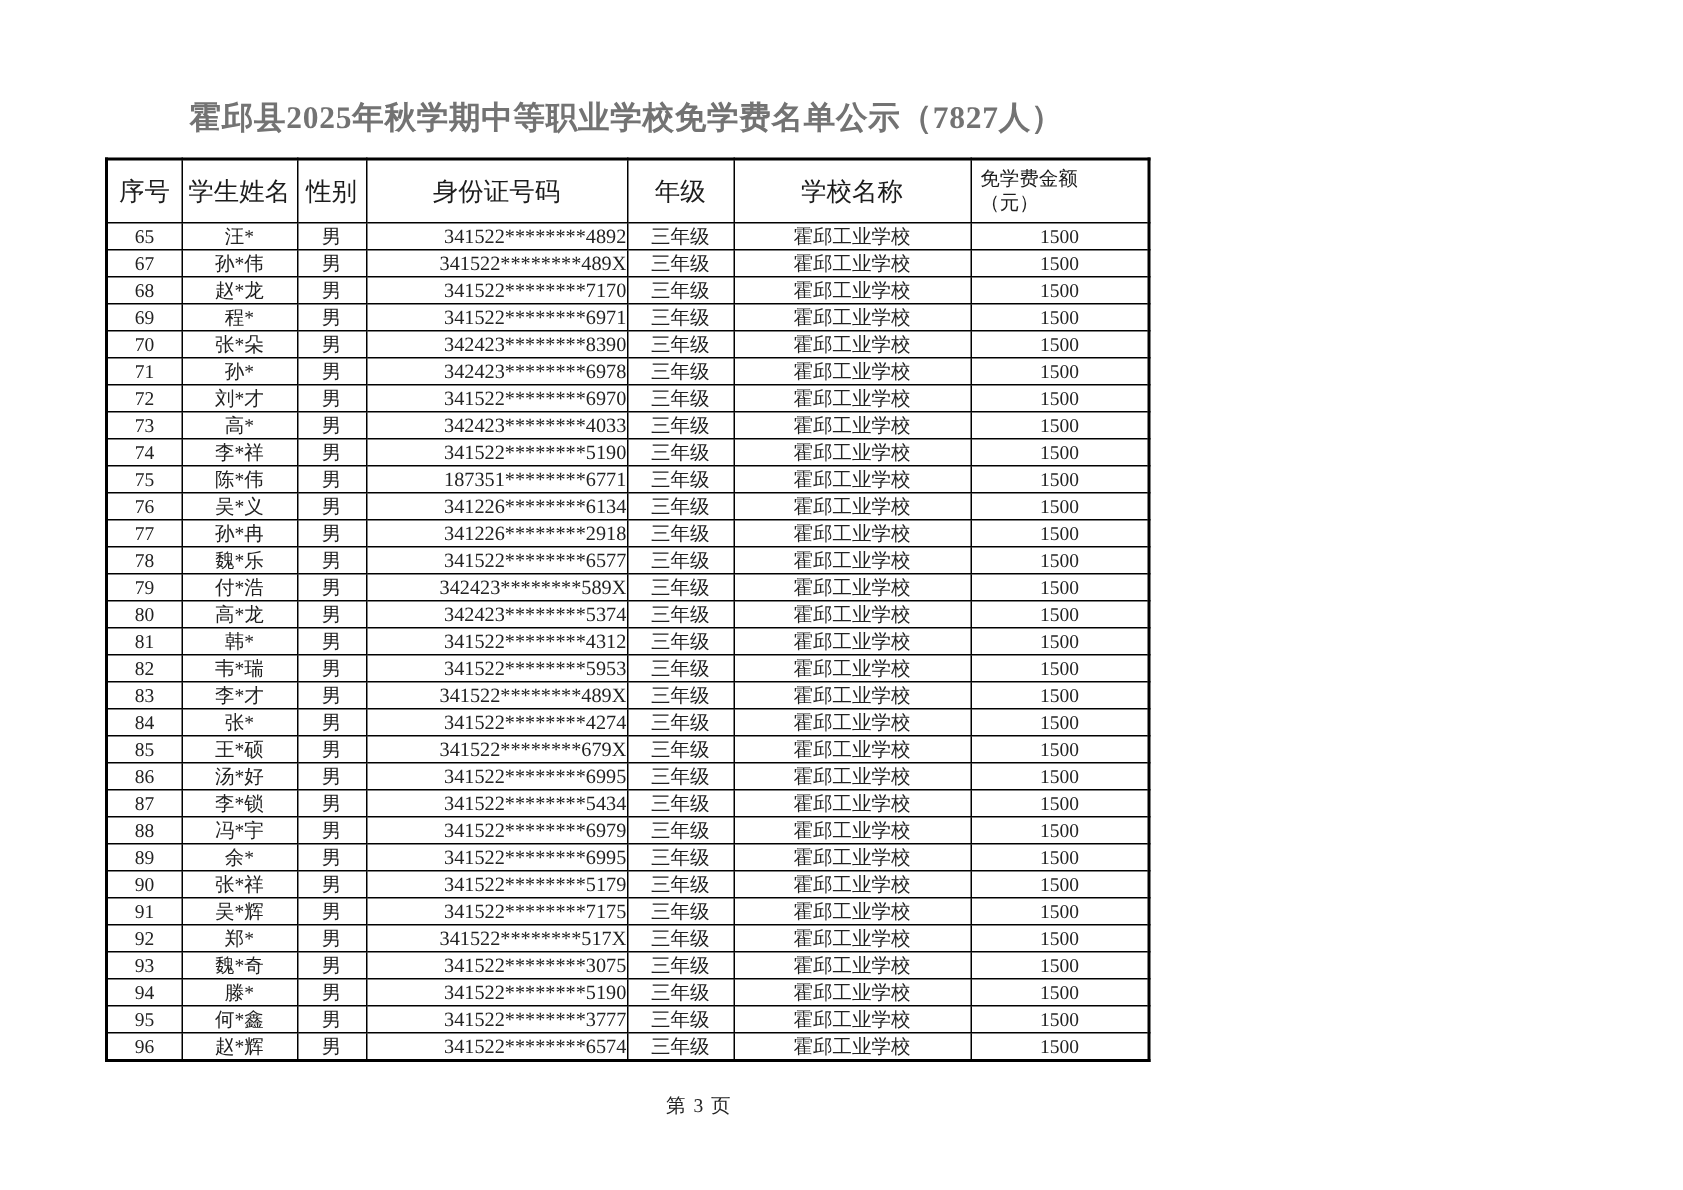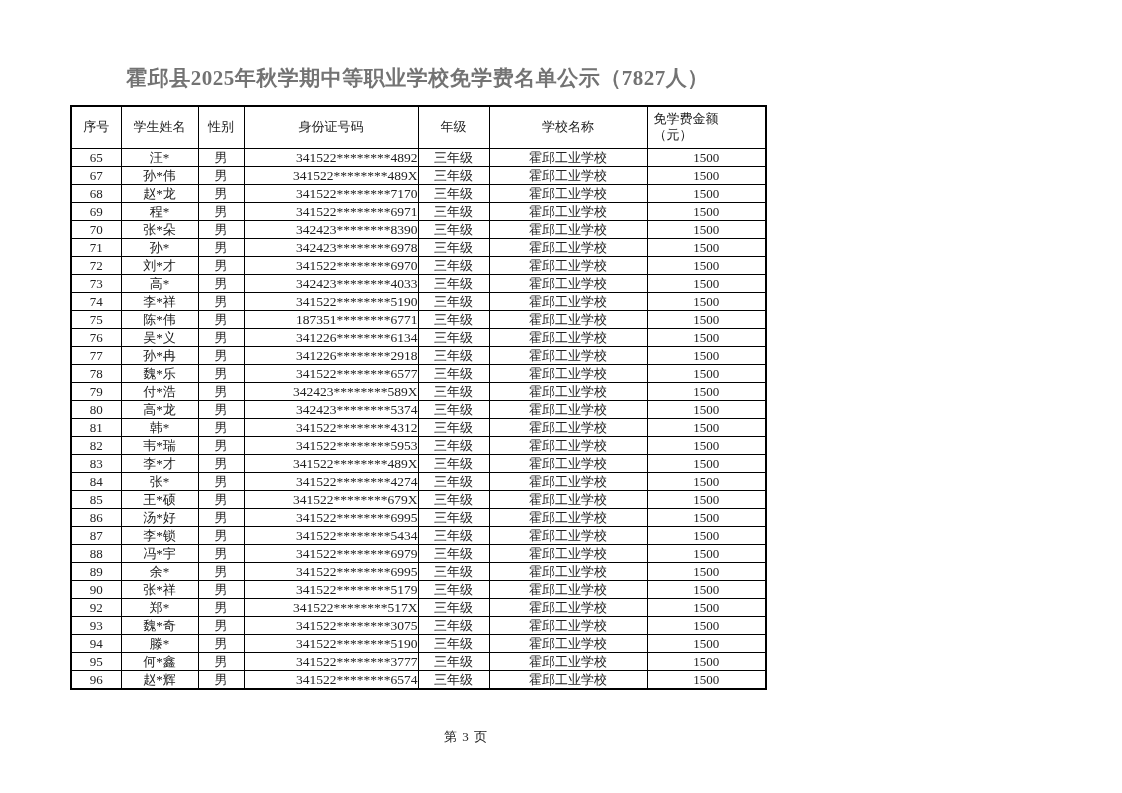--- a/index.html
+++ b/index.html
@@ -38,21 +38,21 @@
   }
   table.fee-table th,
   table.fee-table td {
     border: 1px solid #000000;
     font-weight: normal;
     overflow: hidden;
     white-space: nowrap;
   }
   table.fee-table th {
     height: 42px;
-    font-size: 13px;
+    font-size: 17px;
     text-align: center;
     vertical-align: middle;
     color: #1c1c1c;
   }
   table.fee-table th.amount-header {
     text-align: left;
     padding-left: 6px;
     font-size: 13px;
     line-height: 1.25;
   }
@@ -331,20 +331,29 @@
         <tr>
           <td>90</td>
           <td>张*祥</td>
           <td>男</td>
           <td class="id-cell">341522********5179</td>
           <td>三年级</td>
           <td>霍邱工业学校</td>
           <td>1500</td>
         </tr>
         <tr>
+          <td>91</td>
+          <td>吴*辉</td>
+          <td>男</td>
+          <td class="id-cell">341522********7175</td>
+          <td>三年级</td>
+          <td>霍邱工业学校</td>
+          <td>1500</td>
+        </tr>
+        <tr>
           <td>92</td>
           <td>郑*</td>
           <td>男</td>
           <td class="id-cell">341522********517X</td>
           <td>三年级</td>
           <td>霍邱工业学校</td>
           <td>1500</td>
         </tr>
         <tr>
           <td>93</td>

